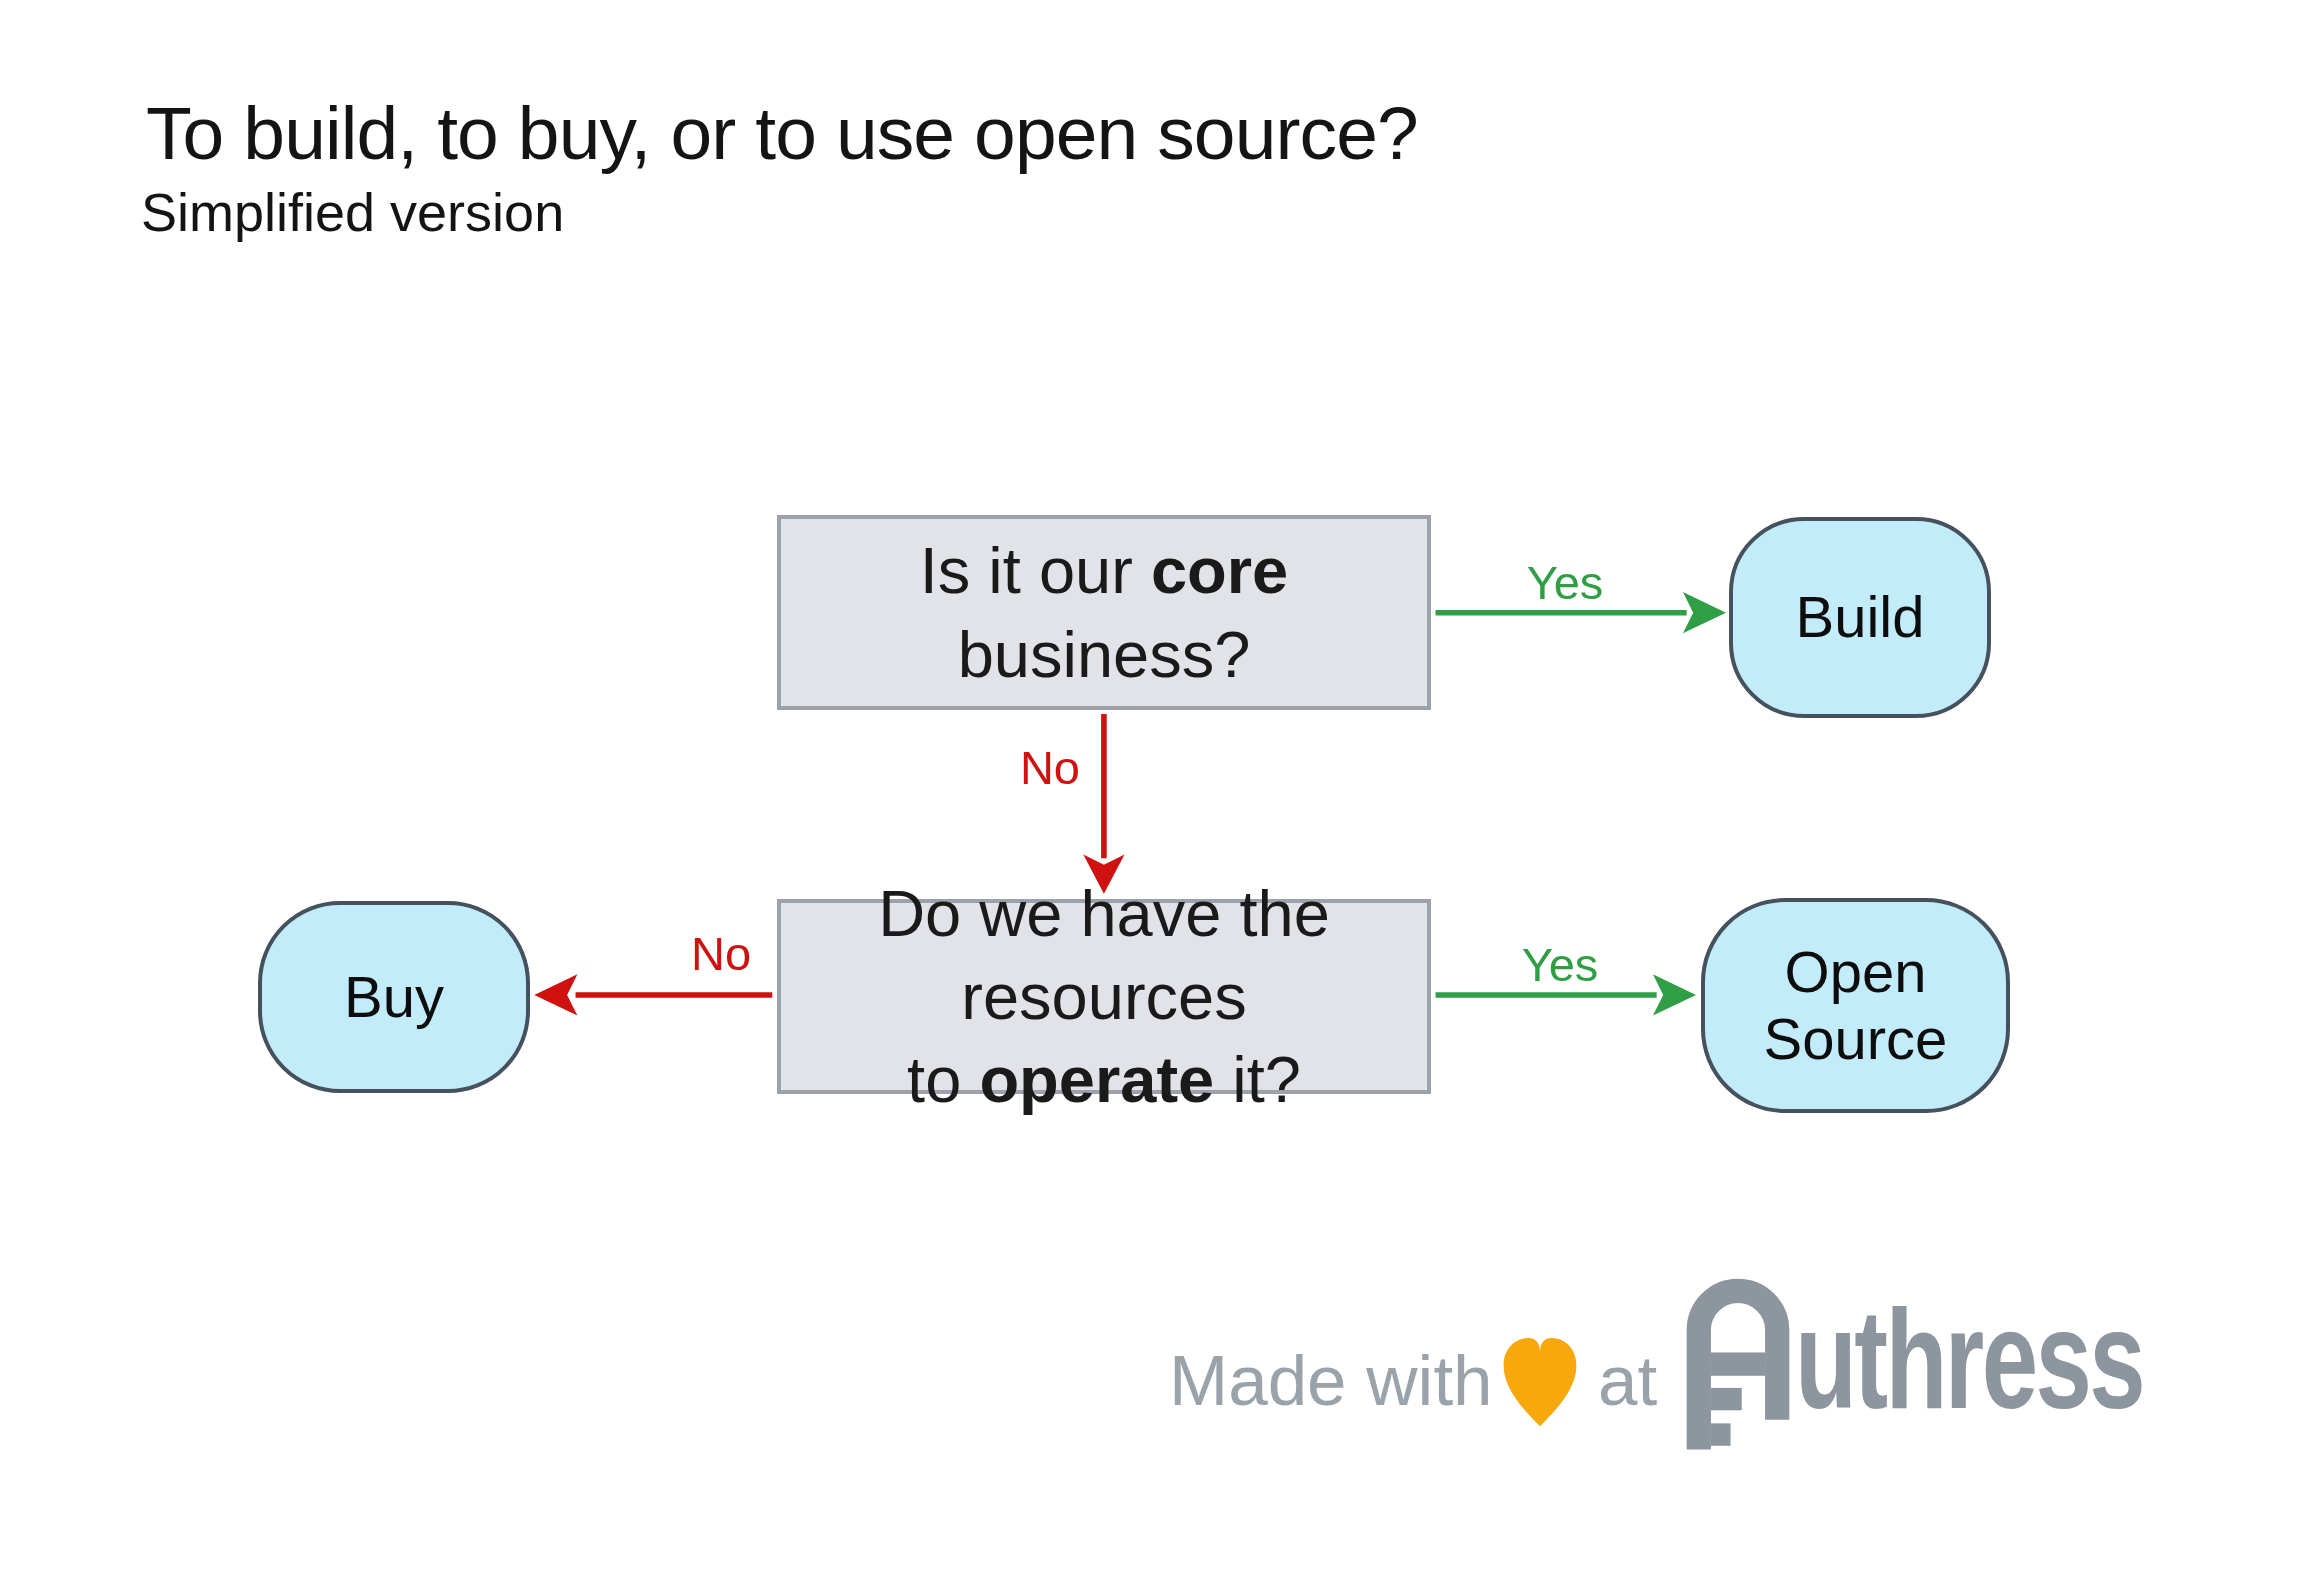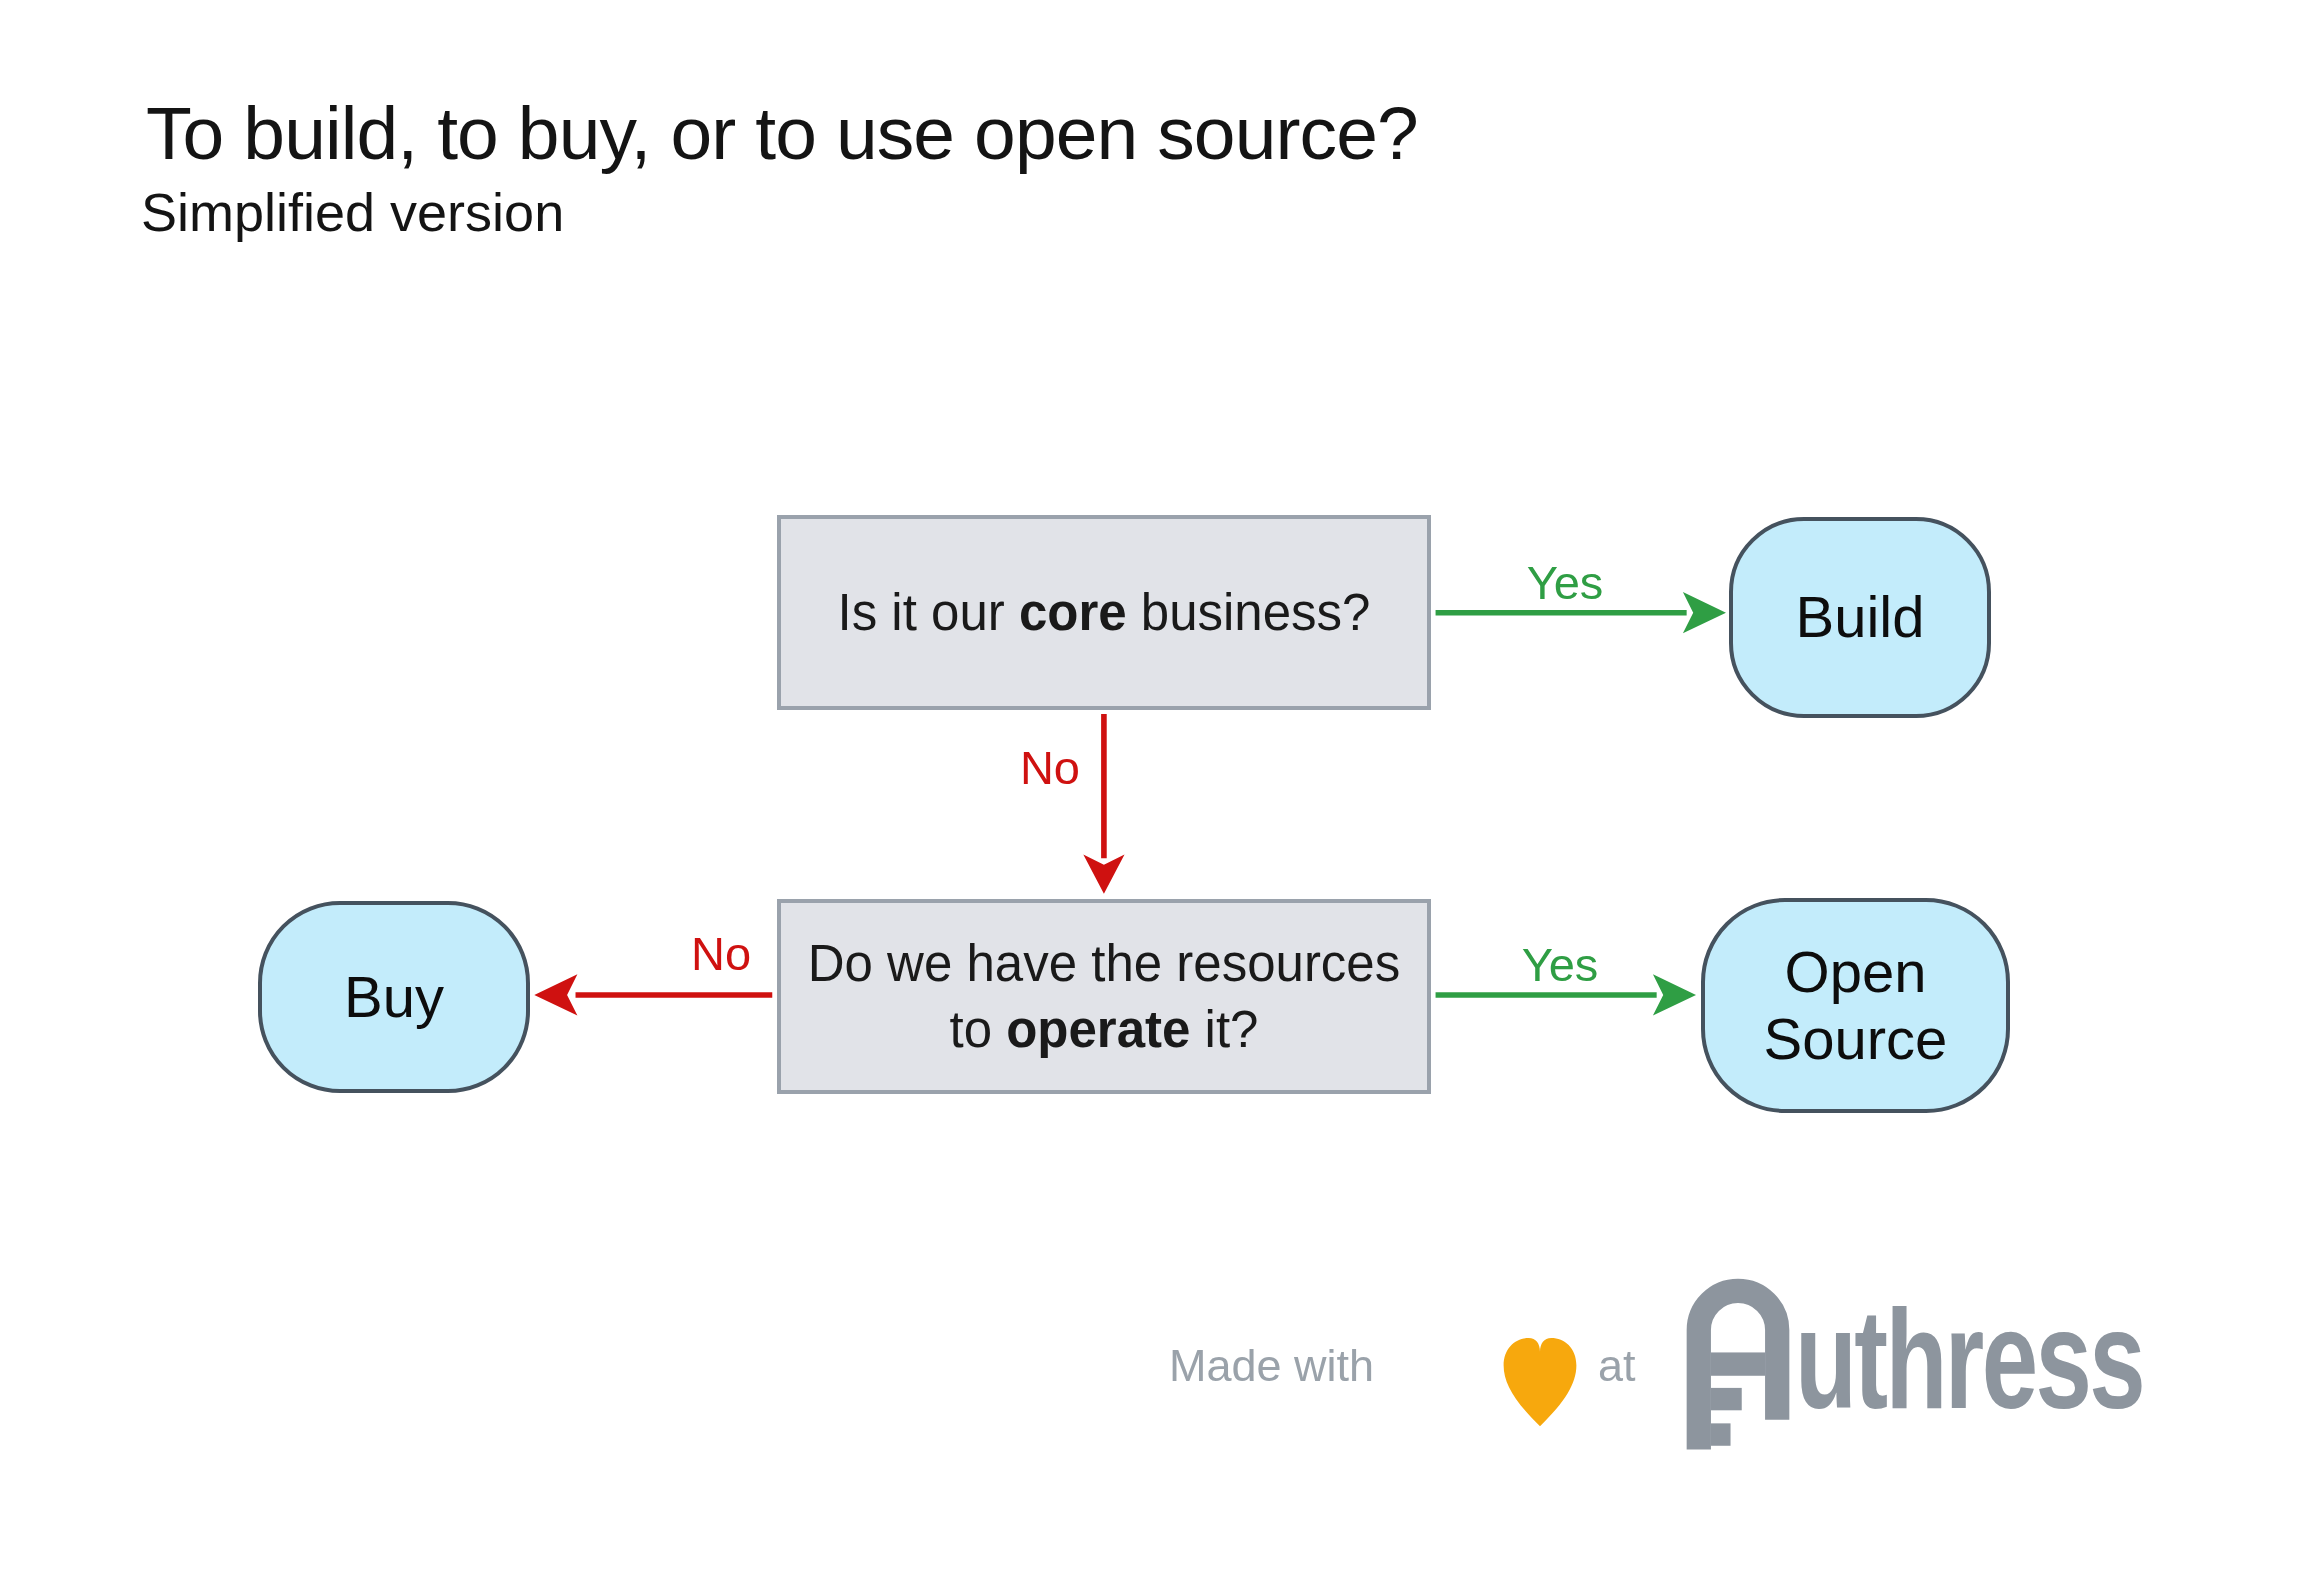--- a/index.html
+++ b/index.html
@@ -14,21 +14,21 @@
     font-weight:normal;white-space:nowrap;margin-left:7px;
   }
   .subtitle{
     position:absolute;left:141px;top:181px;
     font-size:54px;color:#141414;font-weight:normal;white-space:nowrap;
   }
   
   .qbox{
     position:absolute;background:#e1e3e8;border:4.7px solid #9aa2ac;
     box-sizing:border-box;display:flex;align-items:center;justify-content:center;
-    text-align:center;color:#1a1a1a;font-size:51px;line-height:1.28;
+    text-align:center;color:#1a1a1a;font-size:65px;line-height:1.28;
   }
   .qbox b{font-weight:bold;}
   #qbox1{left:777px;top:515px;width:654px;height:195px;}
   #qbox2{left:777px;top:899px;width:654px;height:195px;}
   
   .node{
     position:absolute;background:#c3ecfb;border:4.7px solid #45525e;
     box-sizing:border-box;display:flex;align-items:center;justify-content:center;
     text-align:center;color:#0d0d0d;font-size:58px;line-height:1.15;
   }
@@ -39,21 +39,21 @@
   .edge-label{position:absolute;font-size:47px;white-space:nowrap;}
   .lbl-yes{color:#2f9e44;}
   .lbl-no{color:#cf1110;}
   #lbl-yes-build{left:1490px;top:555px;width:150px;text-align:center;}
   #lbl-no-q1{left:958px;top:740px;width:122px;text-align:right;}
   #lbl-yes-open-source{left:1485px;top:937px;width:150px;text-align:center;}
   #lbl-no-buy{left:665px;top:926px;width:112px;text-align:center;}
   
   .arrows{position:absolute;left:0;top:0;width:2324px;height:1573px;pointer-events:none;}
   
-  .footer-text{position:absolute;font-size:45px;color:#9aa2aa;white-space:nowrap;}
+  .footer-text{position:absolute;font-size:71px;color:#9aa2aa;white-space:nowrap;}
   #made-with{left:1169px;top:1340px;}
   #at-word{left:1598px;top:1340px;}
   #heart{position:absolute;left:1497px;top:1334px;width:86px;height:97px;}
   #logo-a{position:absolute;left:1682px;top:1272px;width:112px;height:187px;}
   #logo-rest{
     position:absolute;left:1795px;top:1289px;
     font-size:141px;font-weight:bold;color:#8d959e;letter-spacing:-3.7px;
     transform:scaleX(0.72);transform-origin:left top;line-height:1;white-space:nowrap;
   }
 </style>

